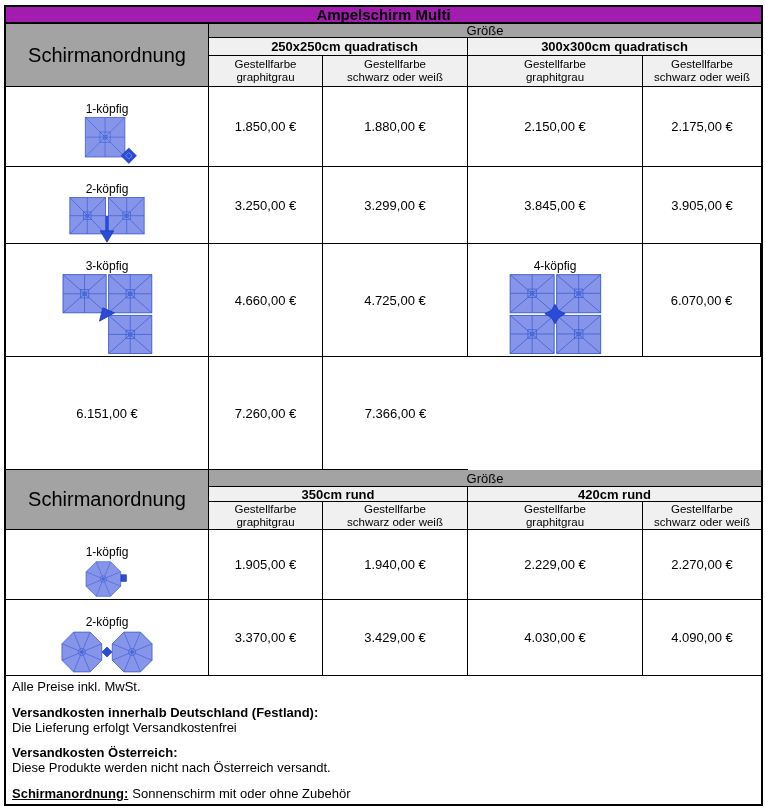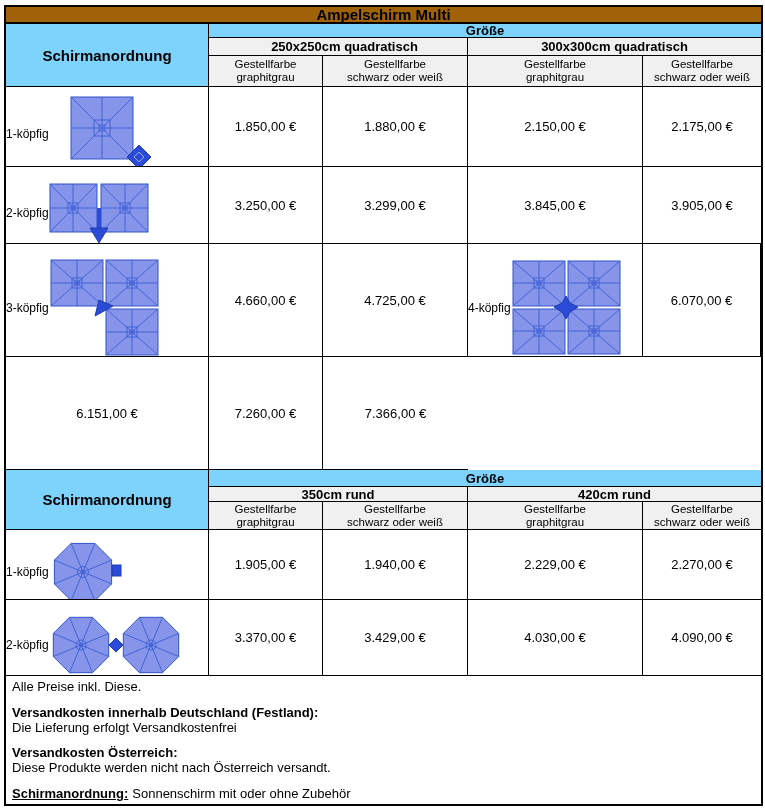--- a/index.html
+++ b/index.html
@@ -10,28 +10,28 @@
     border:2px solid #000;
     display:grid;
     grid-template-columns:203px 114px 145px 175px 118px;
     grid-template-rows:17px 14px 18px 31px 80px 77px 113px 113px 17px 15px 28px 70px 76px 128px;
     background:#fff;
     box-sizing:border-box;
   }
   .cell{border-right:1px solid #000;border-bottom:1px solid #000;box-sizing:border-box;
         display:flex;align-items:center;justify-content:center;text-align:center;overflow:hidden;}
   .lc{border-right:none;}
-  .title{grid-column:1 / -1;background:#a16207;font-weight:bold;font-size:15px;border-bottom-width:2px;}
-  .grayhead{background:#7dd3fc;font-weight:bold;}
-  .lefthead{grid-column:1;grid-row:span 3;font-size:15px;}
+  .title{grid-column:1 / -1;background:#a21caf;font-weight:bold;font-size:15px;border-bottom-width:2px;}
+  .grayhead{background:#a3a3a3;font-weight:normal;}
+  .lefthead{grid-column:1;grid-row:span 3;font-size:20px;}
   .groesse{grid-column:2 / -1;font-size:13px;}
   .sizegrp{background:#F0F0F0;font-weight:bold;font-size:13px;}
   .colhead{background:#F0F0F0;font-size:11.5px;line-height:13px;flex-direction:column;}
   .price{font-size:13px;}
-  .diagcell{justify-content:flex-start;padding-top:15px;}
+  .diagcell{flex-direction:column;justify-content:flex-start;padding-top:15px;}
   .rowlabel{font-size:12px;line-height:14px;display:block;}
   .footer{grid-column:1 / -1;border-right:none;border-bottom:none;align-items:flex-start;justify-content:flex-start;
           text-align:left;flex-direction:column;padding:3px 6px;font-size:13px;line-height:15px;}
   .footer p{margin:0 0 0 0;}
   .sp{height:13px;}
   .b{font-weight:bold;}
   .bu{font-weight:bold;text-decoration:underline;}
   .inline-gap{margin-left:4px;}
   svg{display:block;}
 </style>
@@ -263,21 +263,21 @@
       </g>
       <polygon points="67,25 74,32 67,39 60,32" fill="#2A4BD7" stroke="#1F3CB0"></polygon>
     </svg>
   </div>
   <div class="cell price">3.370,00 €</div>
   <div class="cell price">3.429,00 €</div>
   <div class="cell price">4.030,00 €</div>
   <div class="cell price lc">4.090,00 €</div>
 
   <div class="cell footer">
-    <p>Alle Preise inkl. Diese.</p>
+    <p>Alle Preise inkl. MwSt.</p>
     <div class="sp"></div>
     <p class="b">Versandkosten innerhalb Deutschland (Festland):</p>
     <p>Die Lieferung erfolgt Versandkostenfrei</p>
     <div class="sp"></div>
     <p class="b">Versandkosten Österreich:</p>
     <p>Diese Produkte werden nicht nach Österreich versandt.</p>
     <div class="sp"></div>
     <p>
       <span class="bu">Schirmanordnung:</span><span class="inline-gap">Sonnenschirm mit oder ohne Zubehör</span>
     </p>

